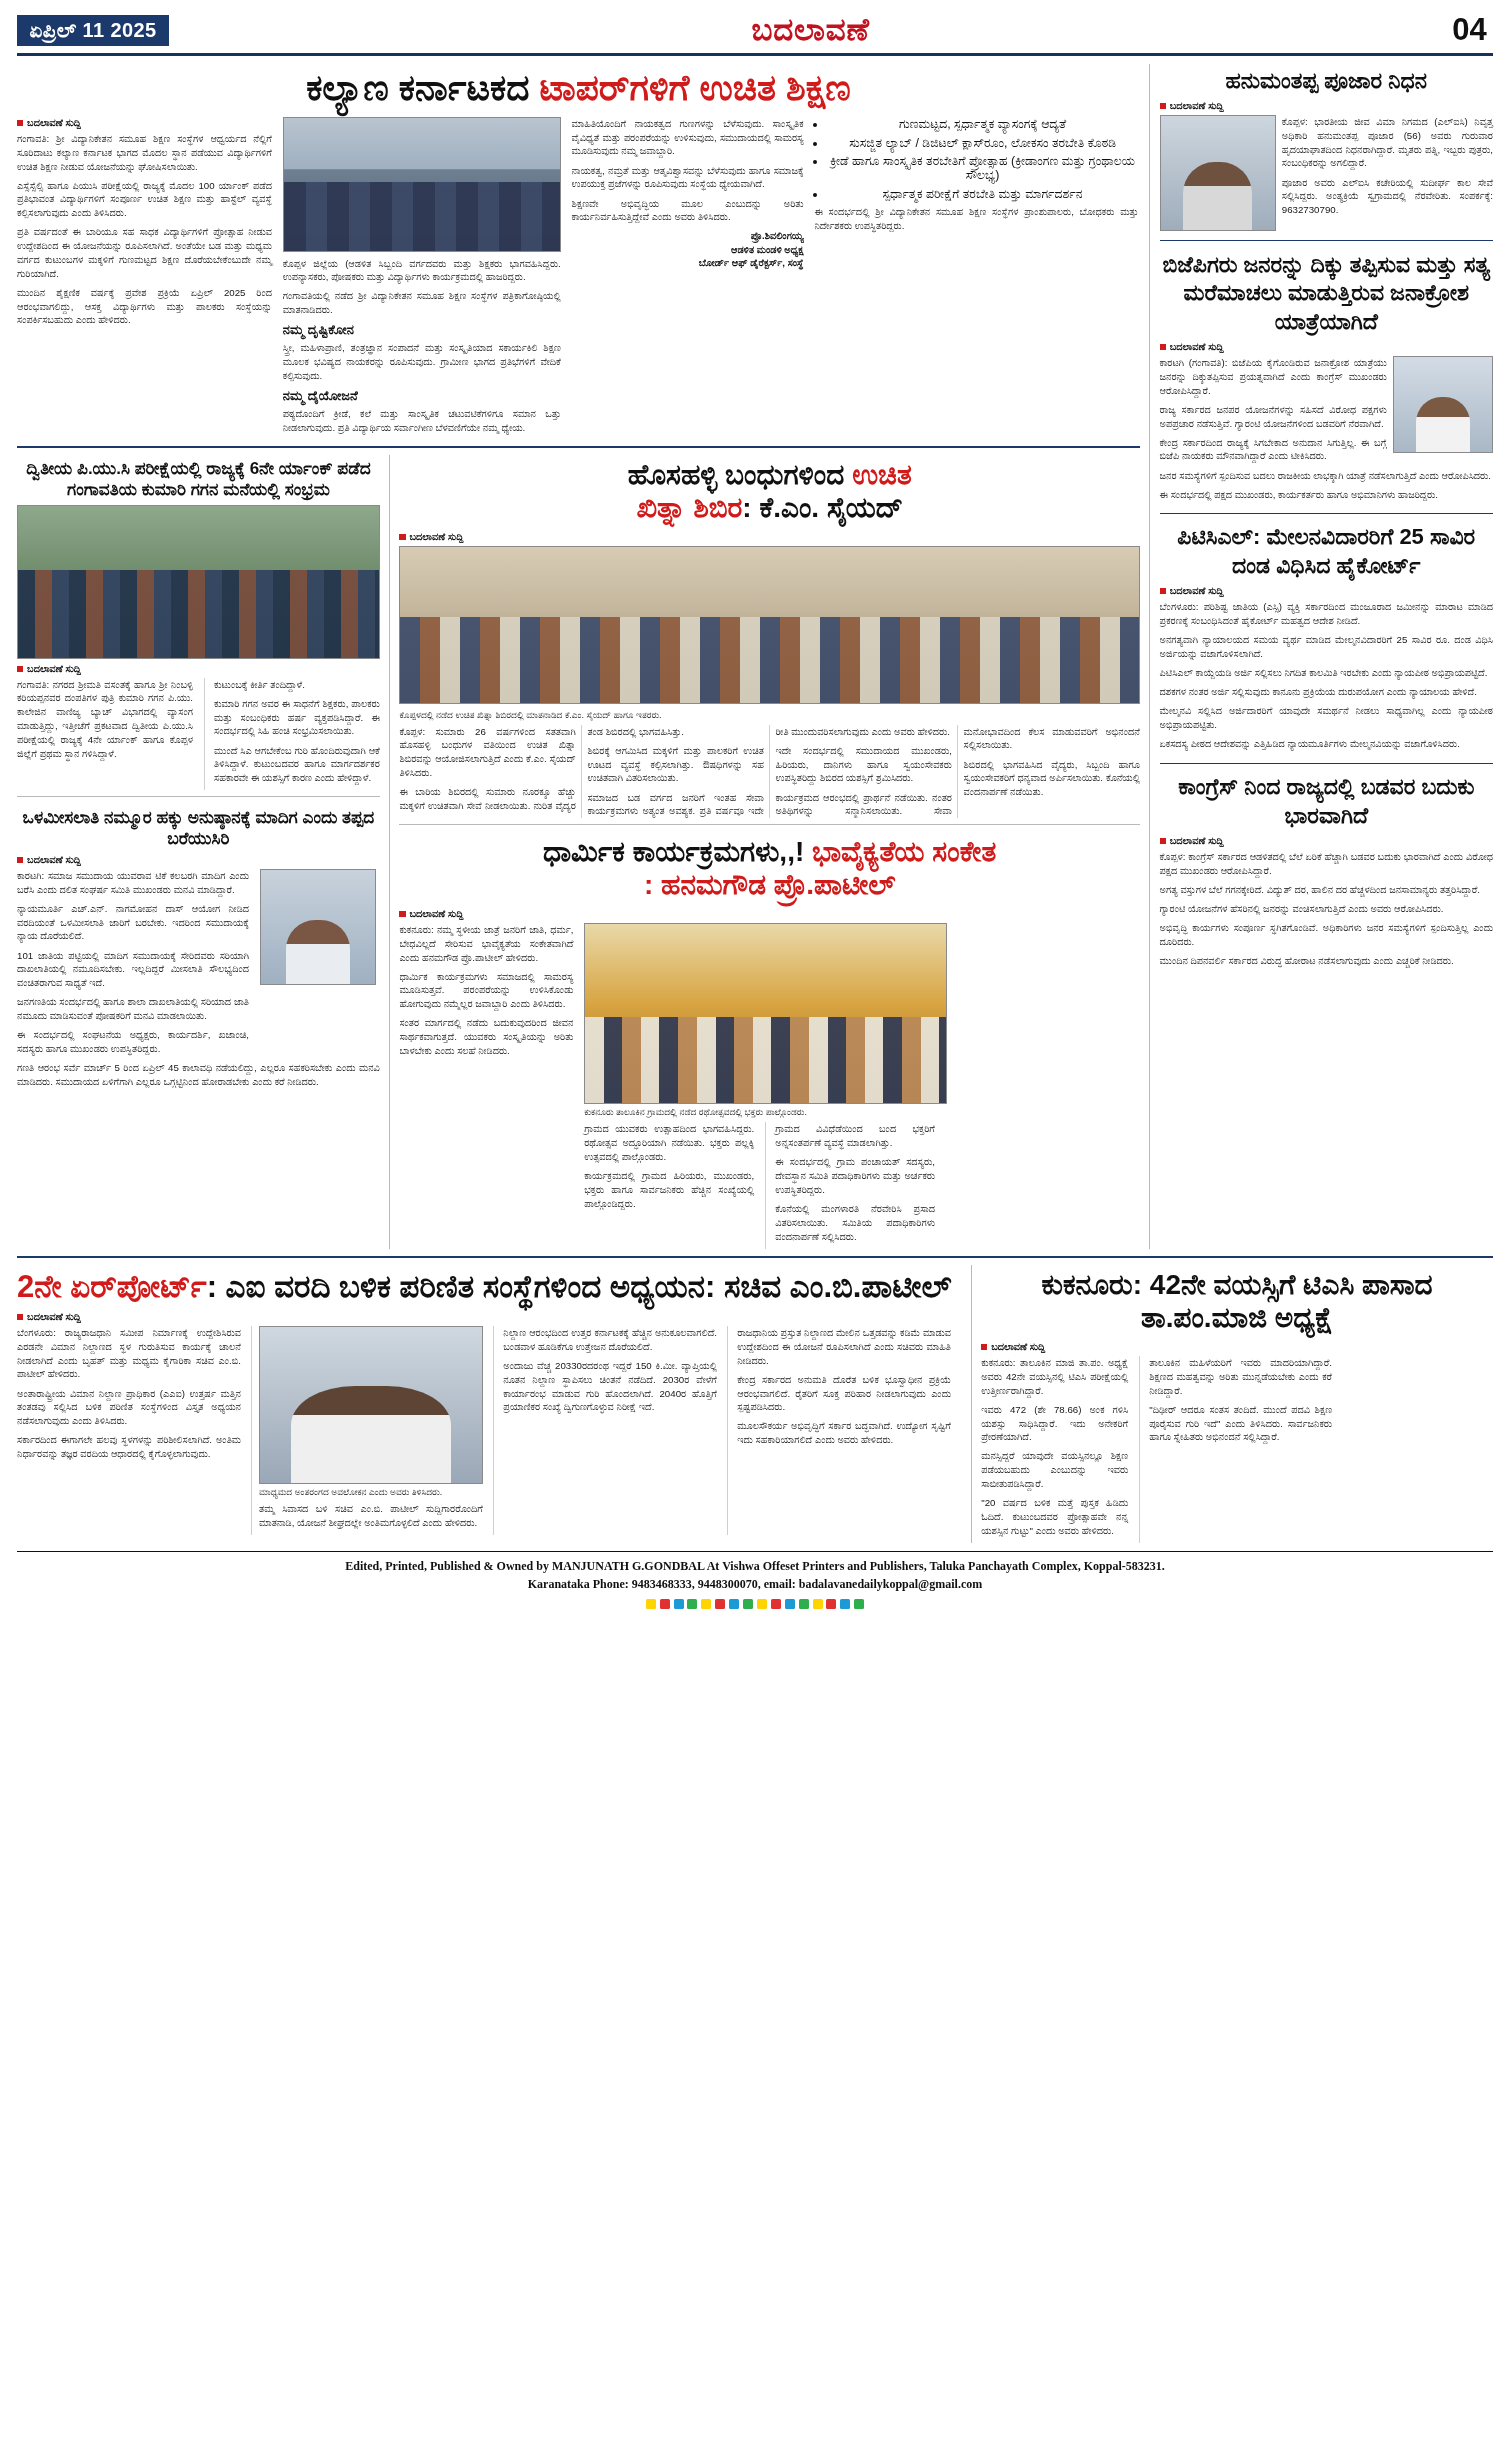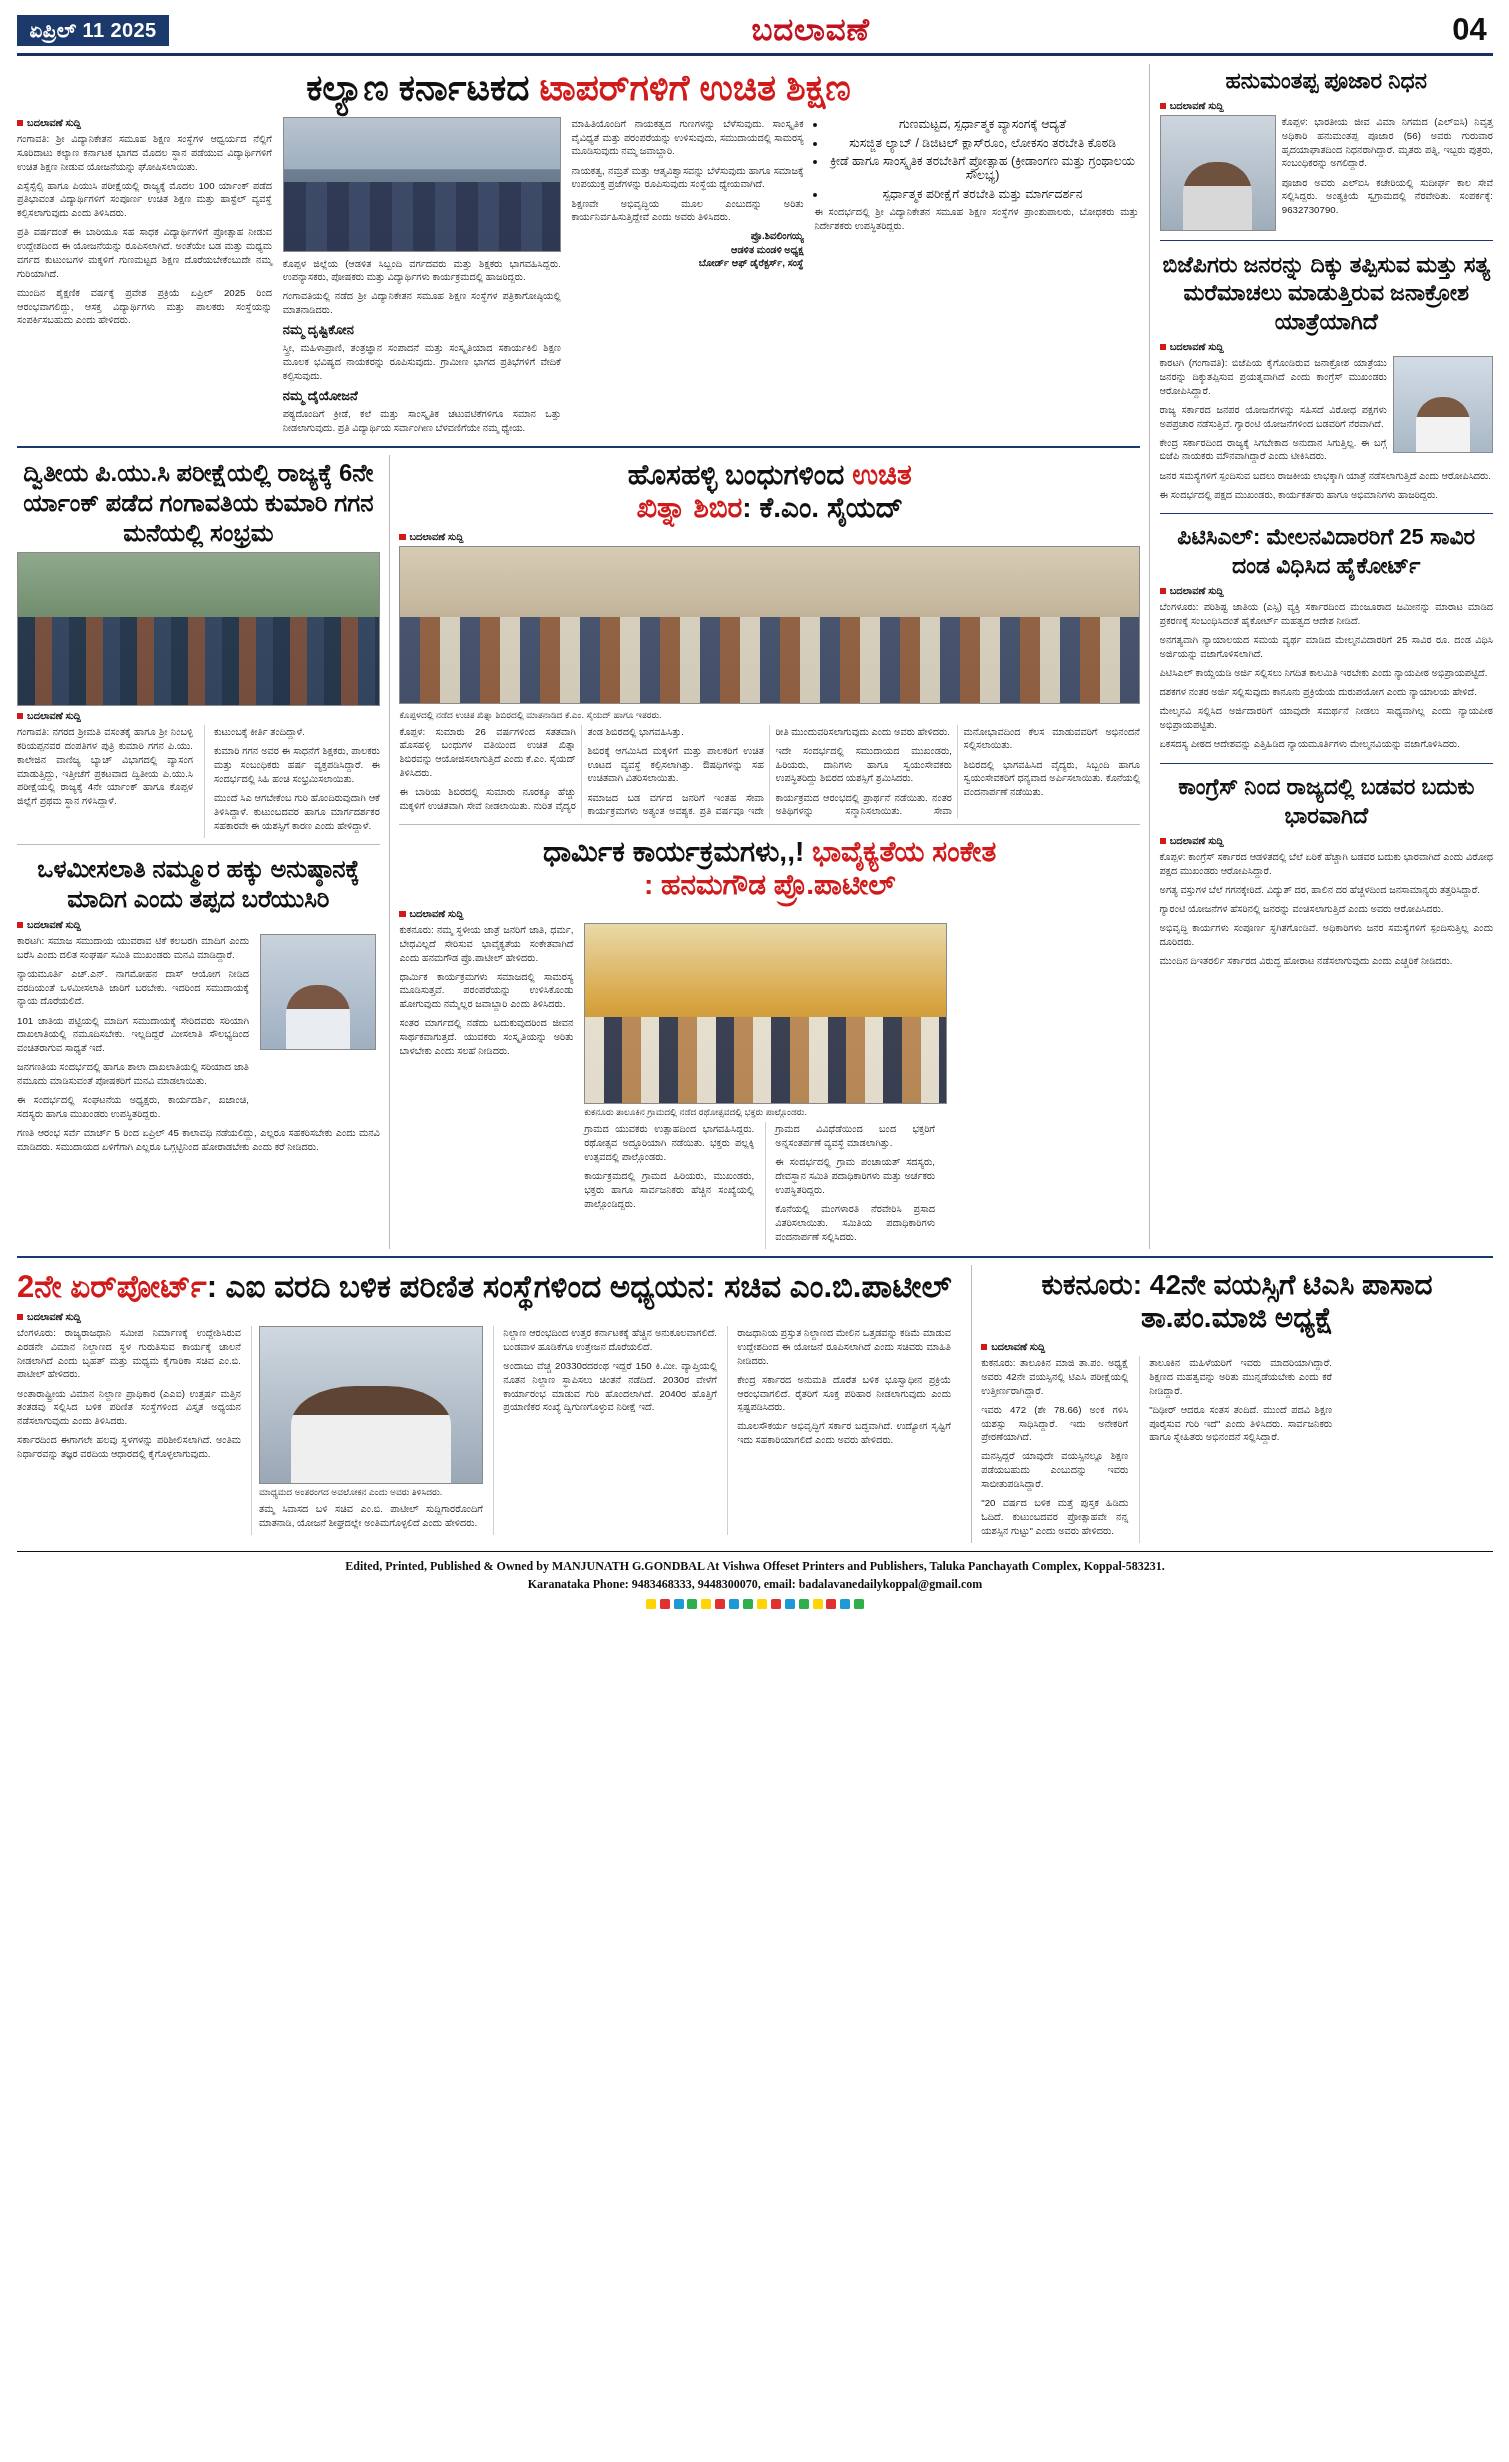--- a/index.html
+++ b/index.html
@@ -73,21 +73,21 @@
   h2.head-lg {
     font-size: 28px;
     line-height: 1.2;
     margin: 3.1px 0 6.2px 0;
     font-weight: bold;
     text-align: center;
     color: #111;
   }
   h2.head-lg .red { color: #d11a1a; }
   h3.head-md {
-    font-size: 24px;
+    font-size: 17px;
     line-height: 1.25;
     margin: 3.1px 0 4.6px 0;
     font-weight: bold;
     text-align: center;
     color: #111;
   }
   h4.rail-head {
     font-size: 22px;
     line-height: 1.3;
     margin: 3.1px 0 4.6px 0;
@@ -494,21 +494,21 @@
         <h4 class="rail-head">ಕಾಂಗ್ರೆಸ್ ನಿಂದ ರಾಜ್ಯದಲ್ಲಿ ಬಡವರ ಬದುಕು ಭಾರವಾಗಿದೆ</h4>
         <div class="byline">
           <span class="sq"></span>
           <span>ಬದಲಾವಣೆ ಸುದ್ದಿ</span>
         </div>
         <div class="rail-flow">
           <p class="body">ಕೊಪ್ಪಳ: ಕಾಂಗ್ರೆಸ್ ಸರ್ಕಾರದ ಆಡಳಿತದಲ್ಲಿ ಬೆಲೆ ಏರಿಕೆ ಹೆಚ್ಚಾಗಿ ಬಡವರ ಬದುಕು ಭಾರವಾಗಿದೆ ಎಂದು ವಿರೋಧ ಪಕ್ಷದ ಮುಖಂಡರು ಆರೋಪಿಸಿದ್ದಾರೆ.</p>
           <p class="body">ಅಗತ್ಯ ವಸ್ತುಗಳ ಬೆಲೆ ಗಗನಕ್ಕೇರಿದೆ. ವಿದ್ಯುತ್ ದರ, ಹಾಲಿನ ದರ ಹೆಚ್ಚಳದಿಂದ ಜನಸಾಮಾನ್ಯರು ತತ್ತರಿಸಿದ್ದಾರೆ.</p>
           <p class="body">ಗ್ಯಾರಂಟಿ ಯೋಜನೆಗಳ ಹೆಸರಿನಲ್ಲಿ ಜನರನ್ನು ವಂಚಿಸಲಾಗುತ್ತಿದೆ ಎಂದು ಅವರು ಆರೋಪಿಸಿದರು.</p>
           <p class="body">ಅಭಿವೃದ್ಧಿ ಕಾರ್ಯಗಳು ಸಂಪೂರ್ಣ ಸ್ಥಗಿತಗೊಂಡಿವೆ. ಅಧಿಕಾರಿಗಳು ಜನರ ಸಮಸ್ಯೆಗಳಿಗೆ ಸ್ಪಂದಿಸುತ್ತಿಲ್ಲ ಎಂದು ದೂರಿದರು.</p>
-          <p class="body">ಮುಂದಿನ ದಿಇತರರ್ಲಿ ಸರ್ಕಾರದ ವಿರುದ್ಧ ಹೋರಾಟ ನಡೆಸಲಾಗುವುದು ಎಂದು ಎಚ್ಚರಿಕೆ ನೀಡಿದರು.</p>
+          <p class="body">ಮುಂದಿನ ದಿಪನವರ್ಲಿ ಸರ್ಕಾರದ ವಿರುದ್ಧ ಹೋರಾಟ ನಡೆಸಲಾಗುವುದು ಎಂದು ಎಚ್ಚರಿಕೆ ನೀಡಿದರು.</p>
         </div>
       </section>
     </div>
   </div>
 
   <div class="bottom-rule"></div>
 
   <div class="row">
 
     <section style="width:950px;">

